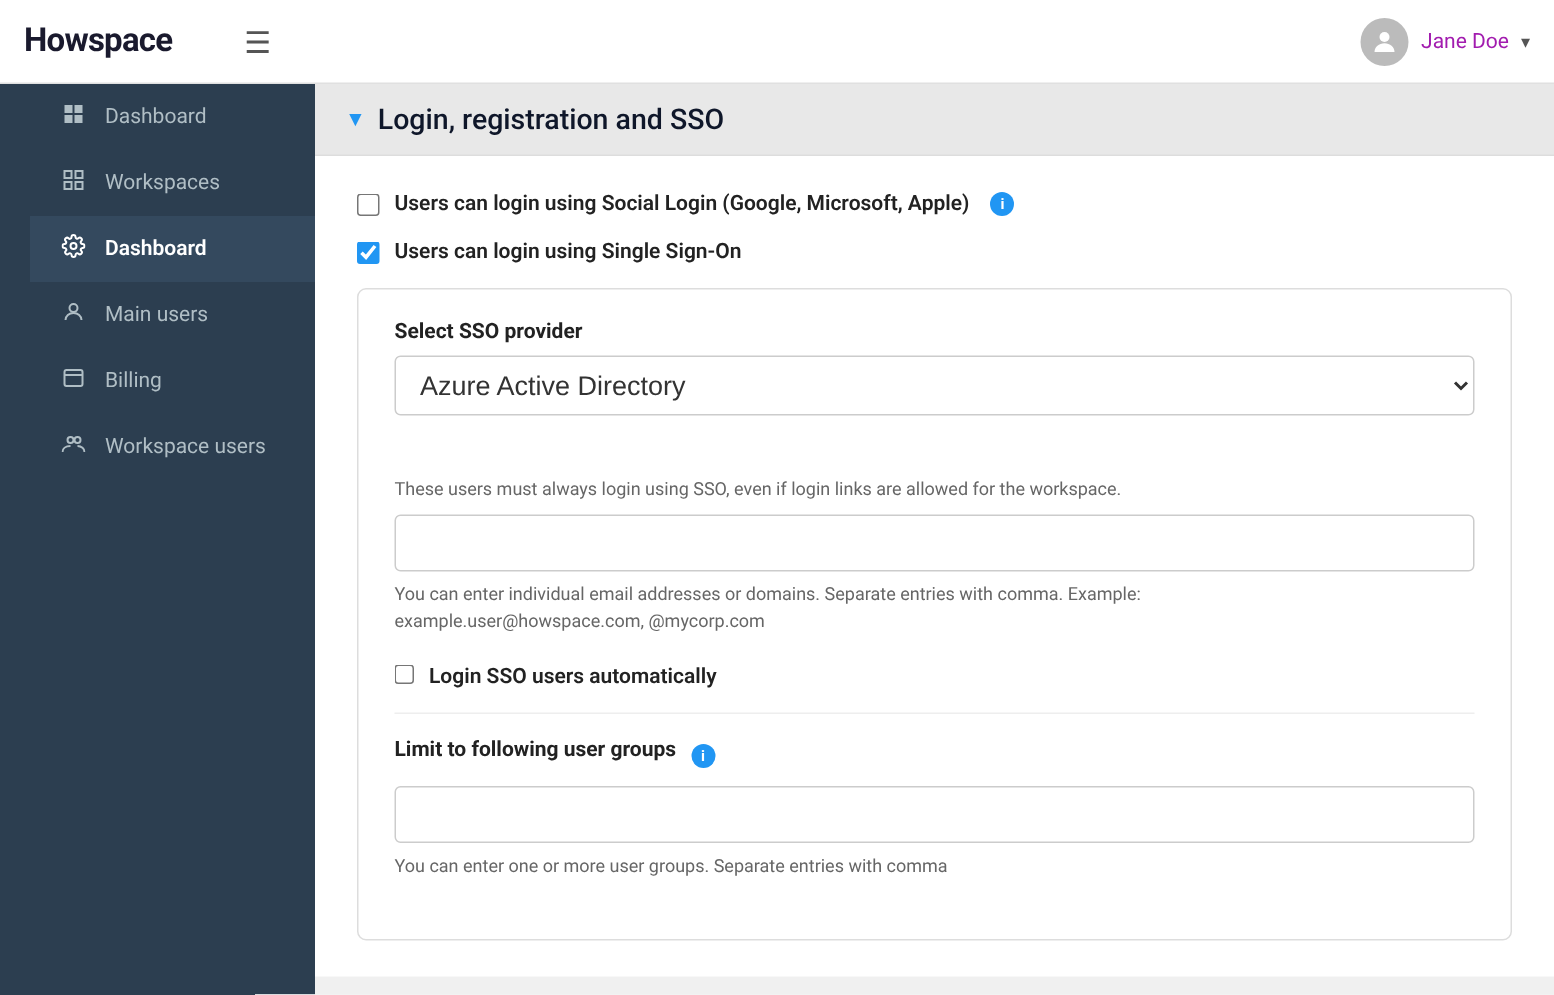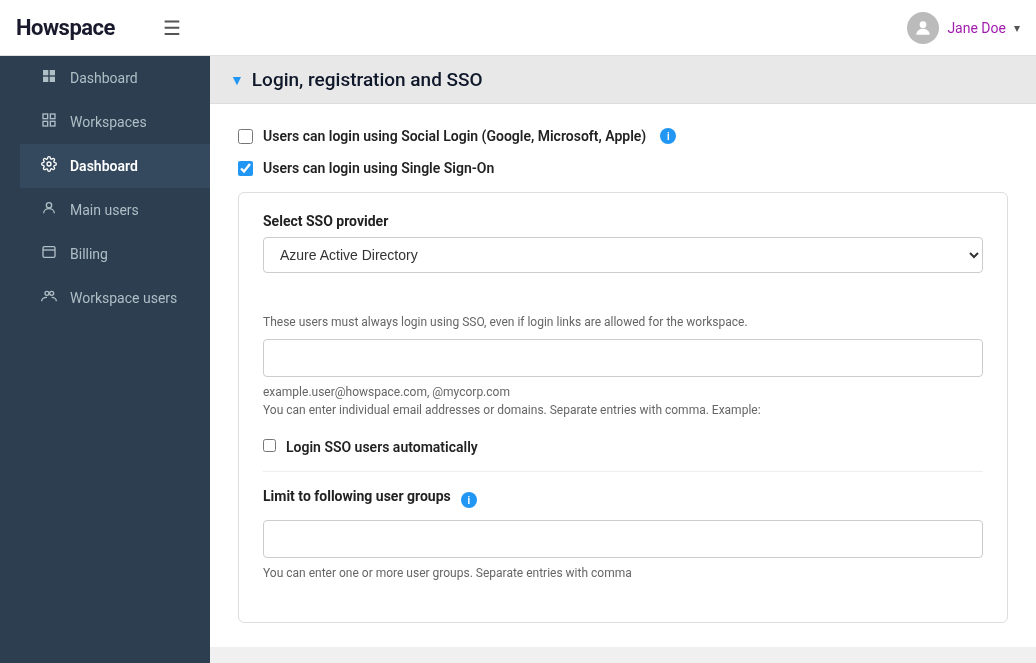--- a/index.html
+++ b/index.html
@@ -73,21 +73,21 @@
     .sso-box {
       border: 1px solid #ddd; border-radius: 6px; padding: 20px 24px; margin-top: 8px;
       background: #fff;
     }
     .field-label { font-size: 14px; font-weight: 700; color: #222; margin-bottom: 8px; }
     .field-description { font-size: 12px; color: #666; margin-bottom: 8px; line-height: 1.5; }
     .field-example { font-size: 12px; color: #666; line-height: 1.5; }
 
     select.sso-select {
       width: 100%; padding: 8px 12px; border: 1px solid #ccc; border-radius: 4px;
-      font-size: 14px; color: #333; background: #fff; appearance: auto; cursor: pointer;
+      font-size: 18px; color: #333; background: #fff; appearance: auto; cursor: pointer;
       margin-bottom: 20px;
     }
 
     .form-section { margin-bottom: 20px; }
     .text-input {
       width: 100%; padding: 8px 10px; border: 1px solid #ccc; border-radius: 4px;
       font-size: 14px; color: #333; background: #fff; margin-bottom: 6px;
       height: 38px;
     }
 
@@ -211,22 +211,22 @@
             <option>Azure Active Directory</option>
             <option>Google</option>
             <option>SAML 2.0</option>
             <option>OpenID Connect</option>
           </select>
         </div>
 
         <div class="form-section">
           <div class="field-description">These users must always login using SSO, even if login links are allowed for the workspace.</div>
           <input type="text" class="text-input" style="">
+          <div class="field-example">You can enter individual email addresses or domains. Separate entries with comma. Example:</div>
           <div class="field-example">example.user@howspace.com, @mycorp.com</div>
-          <div class="field-example">You can enter individual email addresses or domains. Separate entries with comma. Example:</div>
         </div>
 
         <div>
           <div class="create-sso-row">
             <input type="checkbox" id="create-sso" style="">
             <label for="create-sso" class="checkbox-label">Login SSO users automatically</label>
           </div>
         </div>
 
         <hr class="divider">

